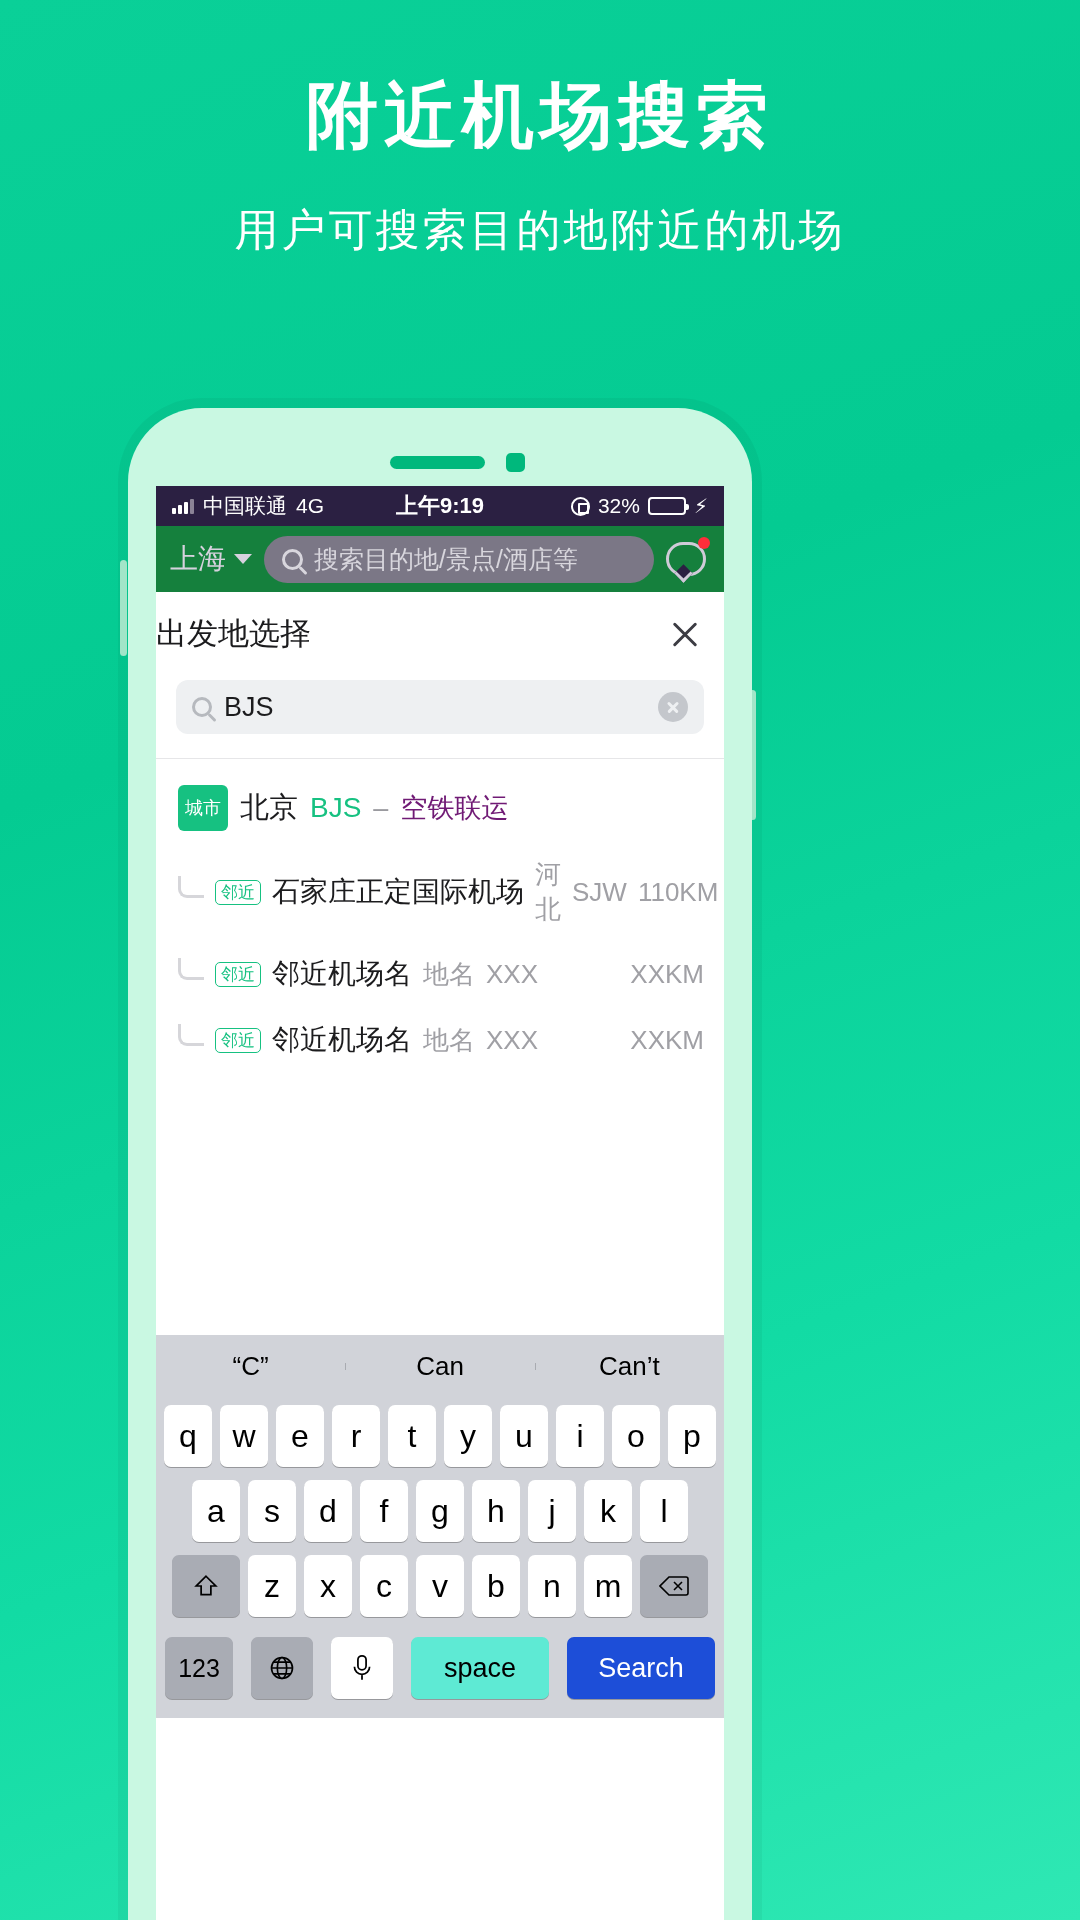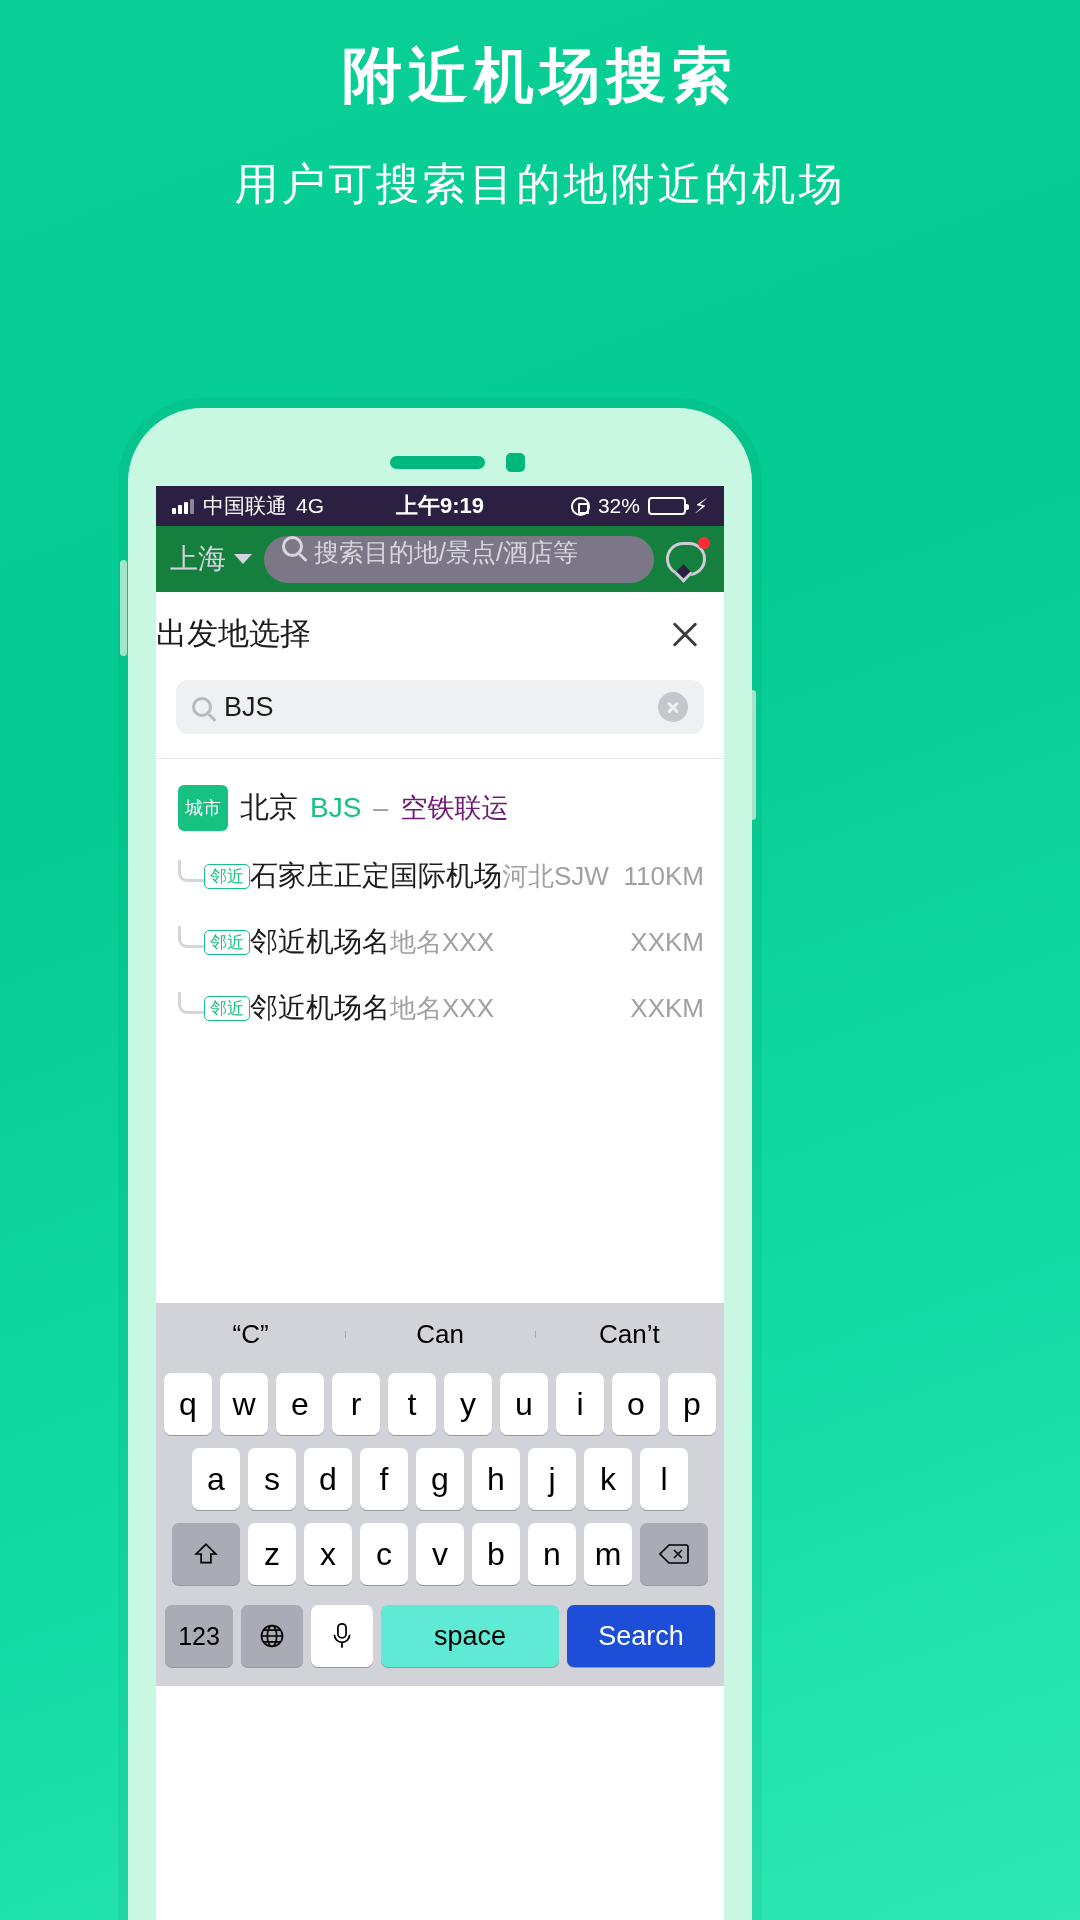--- a/index.html
+++ b/index.html
@@ -7,23 +7,23 @@
   body {
     font-family: "Liberation Sans", "DejaVu Sans", sans-serif;
     background: linear-gradient(160deg, #0ad098 0%, #04cb92 35%, #12dba4 70%, #2fe8b4 100%);
     overflow: hidden;
     position: relative;
   }
 
   
   .promo { position: absolute; top: 0; left: 0; width: 1080px; text-align: center; }
   .promo-title {
-    margin-top: 43px;
+    margin-top: 76px;
     color: #ffffff;
-    font-size: 60px;
+    font-size: 72px;
     font-weight: 700;
     letter-spacing: 6px;
     line-height: 1.1;
   }
   .promo-sub {
     margin-top: 46px;
     color: #ffffff;
     font-size: 44px;
     font-weight: 400;
     letter-spacing: 3px;
@@ -131,20 +131,21 @@
     gap: 12px;
   }
   .city { color: #d6d2de; font-size: 28px; display: flex; align-items: center; gap: 8px; }
   .chev { width: 0; height: 0; border-left: 9px solid transparent; border-right: 9px solid transparent; border-top: 10px solid #d6d2de; }
   .navsearch {
     flex: 1;
     height: 47px;
     background: #7b7786;
     border-radius: 24px;
     display: flex;
+    align-items: center;
     gap: 11px;
     padding: 0 18px;
     color: #d8d6dd;
     font-size: 25px;
   }
   .mag { width: 21px; height: 21px; border: 3px solid currentColor; border-radius: 50%; position: relative; flex: none; }
   .mag::after { content:""; position:absolute; right:-8px; bottom:-5px; width:10px; height:3px; background: currentColor; transform: rotate(45deg); border-radius:2px; }
   .msg-btn { position: relative; width: 44px; height: 44px; flex: none; }
   .msg-bubble { width: 40px; height: 34px; border: 3px solid #cfcbd8; border-radius: 17px; position: relative; margin-top: 5px; }
   .msg-bubble::after { content:""; position:absolute; left:8px; bottom:-7px; width:10px; height:10px; background:#2b2042; border-left:3px solid #cfcbd8; border-bottom:3px solid #cfcbd8; transform: rotate(-45deg); }
@@ -197,20 +198,21 @@
     border-radius: 6px; padding: 14px 7px; line-height: 1; flex: none;
   }
   .city-name { font-size: 29px; color: #1c1c1e; }
   .city-code { font-size: 28px; color: #16c181; }
   .city-dash { font-size: 27px; color: #9a9a9f; }
   .city-extra { font-size: 27px; color: #701a75; }
 
   .air-row {
     display: flex; align-items: center;
     padding: 14px 20px 14px 22px;
+    gap: 11px;
   }
   .corner {
     width: 26px; height: 22px; flex: none;
     border-left: 3px solid #d6d6da; border-bottom: 3px solid #d6d6da;
     border-bottom-left-radius: 9px; margin-bottom: 10px;
   }
   .tag-near {
     border: 1.5px solid #16c181; color: #16c181; font-size: 17px;
     border-radius: 5px; padding: 3px 5px; line-height: 1; flex: none;
   }
@@ -234,21 +236,21 @@
   .key {
     width: 48px; height: 62px; background: #fff; border-radius: 7px;
     display: flex; align-items: center; justify-content: center;
     font-size: 32px; color: #000;
     box-shadow: 0 1px 0 rgba(0,0,0,0.28);
   }
   .key-wide { width: 68px; background: #a9acb4; }
   .key-sp   { flex: 1; background: #5eead4; font-size: 27px; }
   .key-num  { width: 68px; background: #a9acb4; font-size: 25px; }
   .key-search { width: 148px; background: #1d4ed8; color: #fff; font-size: 27px; }
-  .kb-row-bottom { display: flex; gap: 8px; padding: 0 5px; margin-top: 20px; }
+  .kb-row-bottom { display: flex; gap: 18px; padding: 0 5px; margin-top: 20px; }
   .key-small { width: 62px; background: #a9acb4; }
   svg { display: block; }
 </style>
 </head>
 <body>
 
 <div class="promo">
   <div class="promo-title">附近机场搜索</div>
   <div class="promo-sub">用户可搜索目的地附近的机场</div>
 </div>

